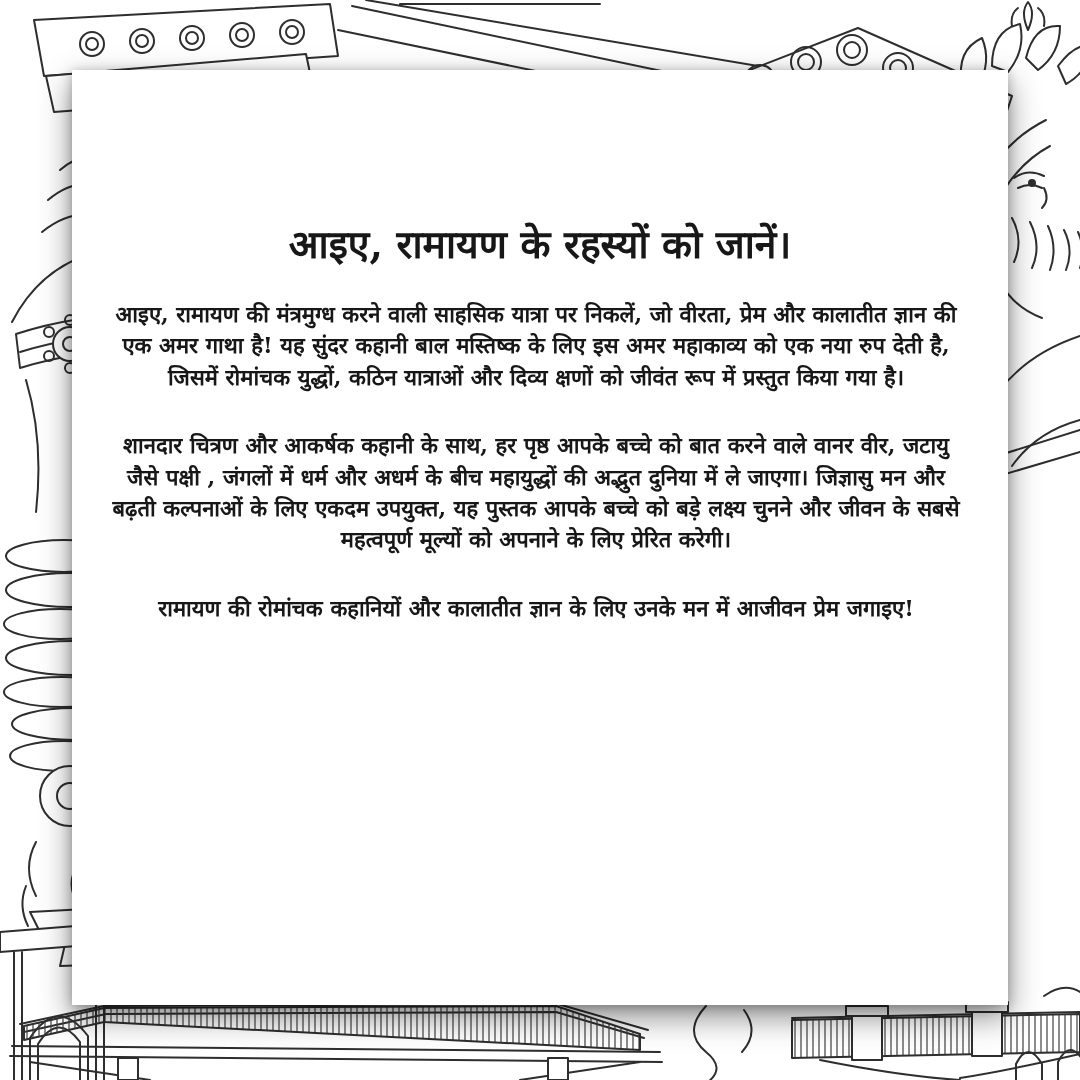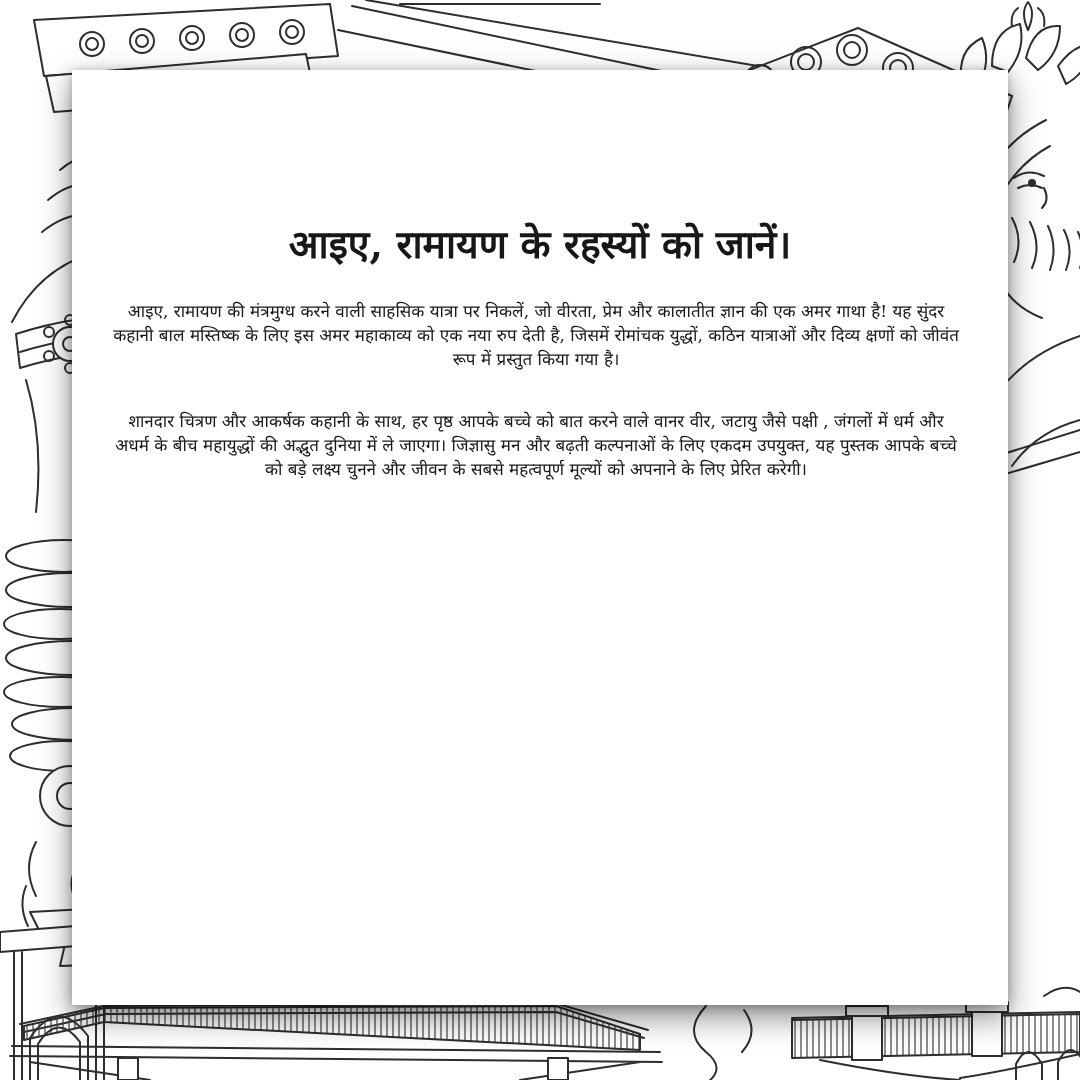--- a/index.html
+++ b/index.html
@@ -12,21 +12,21 @@
   }
   .bg { position: absolute; left: 0; top: 0; width: 1080px; height: 1080px; }
   .card {
     position: absolute; left: 72px; top: 70px; width: 936px; height: 935px;
     background: #ffffff;
     box-shadow: 0 12px 30px rgba(0,0,0,0.45), 0 2px 10px rgba(0,0,0,0.25);
     padding: 150px 38px 0 38px;
     text-align: center; color: #171717;
   }
   .heading { margin: 0 0 30px 0; font-size: 39px; line-height: 1.25; font-weight: 700; }
-  .para { margin: 0 8px 37px 0; font-size: 17px; line-height: 1.43; font-weight: 400; }
+  .para { margin: 0 8px 37px 0; font-size: 22px; line-height: 1.43; font-weight: 700; }
   .para:last-child { margin-bottom: 0; }
 </style>
 </head>
 <body>
 
 <div class="canvas">
 
   <svg class="bg" width="1080" height="1080" viewBox="0 0 1080 1080" xmlns="http://www.w3.org/2000/svg">
     <defs>
       <pattern id="lat" width="26" height="26" patternUnits="userSpaceOnUse">
@@ -168,15 +168,16 @@
         <path d="M1016 1080 v-16 q12 -24 26 0 v16 M1058 1080 v-18 q12 -24 26 0 v18"></path>
       </g>
 
     </g>
   </svg>
 
   <div class="card">
     <h1 class="heading">आइए, रामायण के रहस्यों को जानें।</h1>
     <p class="para">आइए, रामायण की मंत्रमुग्ध करने वाली साहसिक यात्रा पर निकलें, जो वीरता, प्रेम और कालातीत ज्ञान की एक अमर गाथा है! यह सुंदर कहानी बाल मस्तिष्क के लिए इस अमर महाकाव्य को एक नया रुप देती है, जिसमें रोमांचक युद्धों, कठिन यात्राओं और दिव्य क्षणों को जीवंत रूप में प्रस्तुत किया गया है।</p>
     <p class="para">शानदार चित्रण और आकर्षक कहानी के साथ, हर पृष्ठ आपके बच्चे को बात करने वाले वानर वीर, जटायु जैसे पक्षी , जंगलों में धर्म और अधर्म के बीच महायुद्धों की अद्भुत दुनिया में ले जाएगा। जिज्ञासु मन और बढ़ती कल्पनाओं के लिए एकदम उपयुक्त, यह पुस्तक आपके बच्चे को बड़े लक्ष्य चुनने और जीवन के सबसे महत्वपूर्ण मूल्यों को अपनाने के लिए प्रेरित करेगी।</p>
+    <p class="para">रामायण की रोमांचक कहानियों और कालातीत ज्ञान के लिए उनके मन में आजीवन प्रेम जगाइए!</p>
   </div>
 
 </div>
 
 </body></html>

